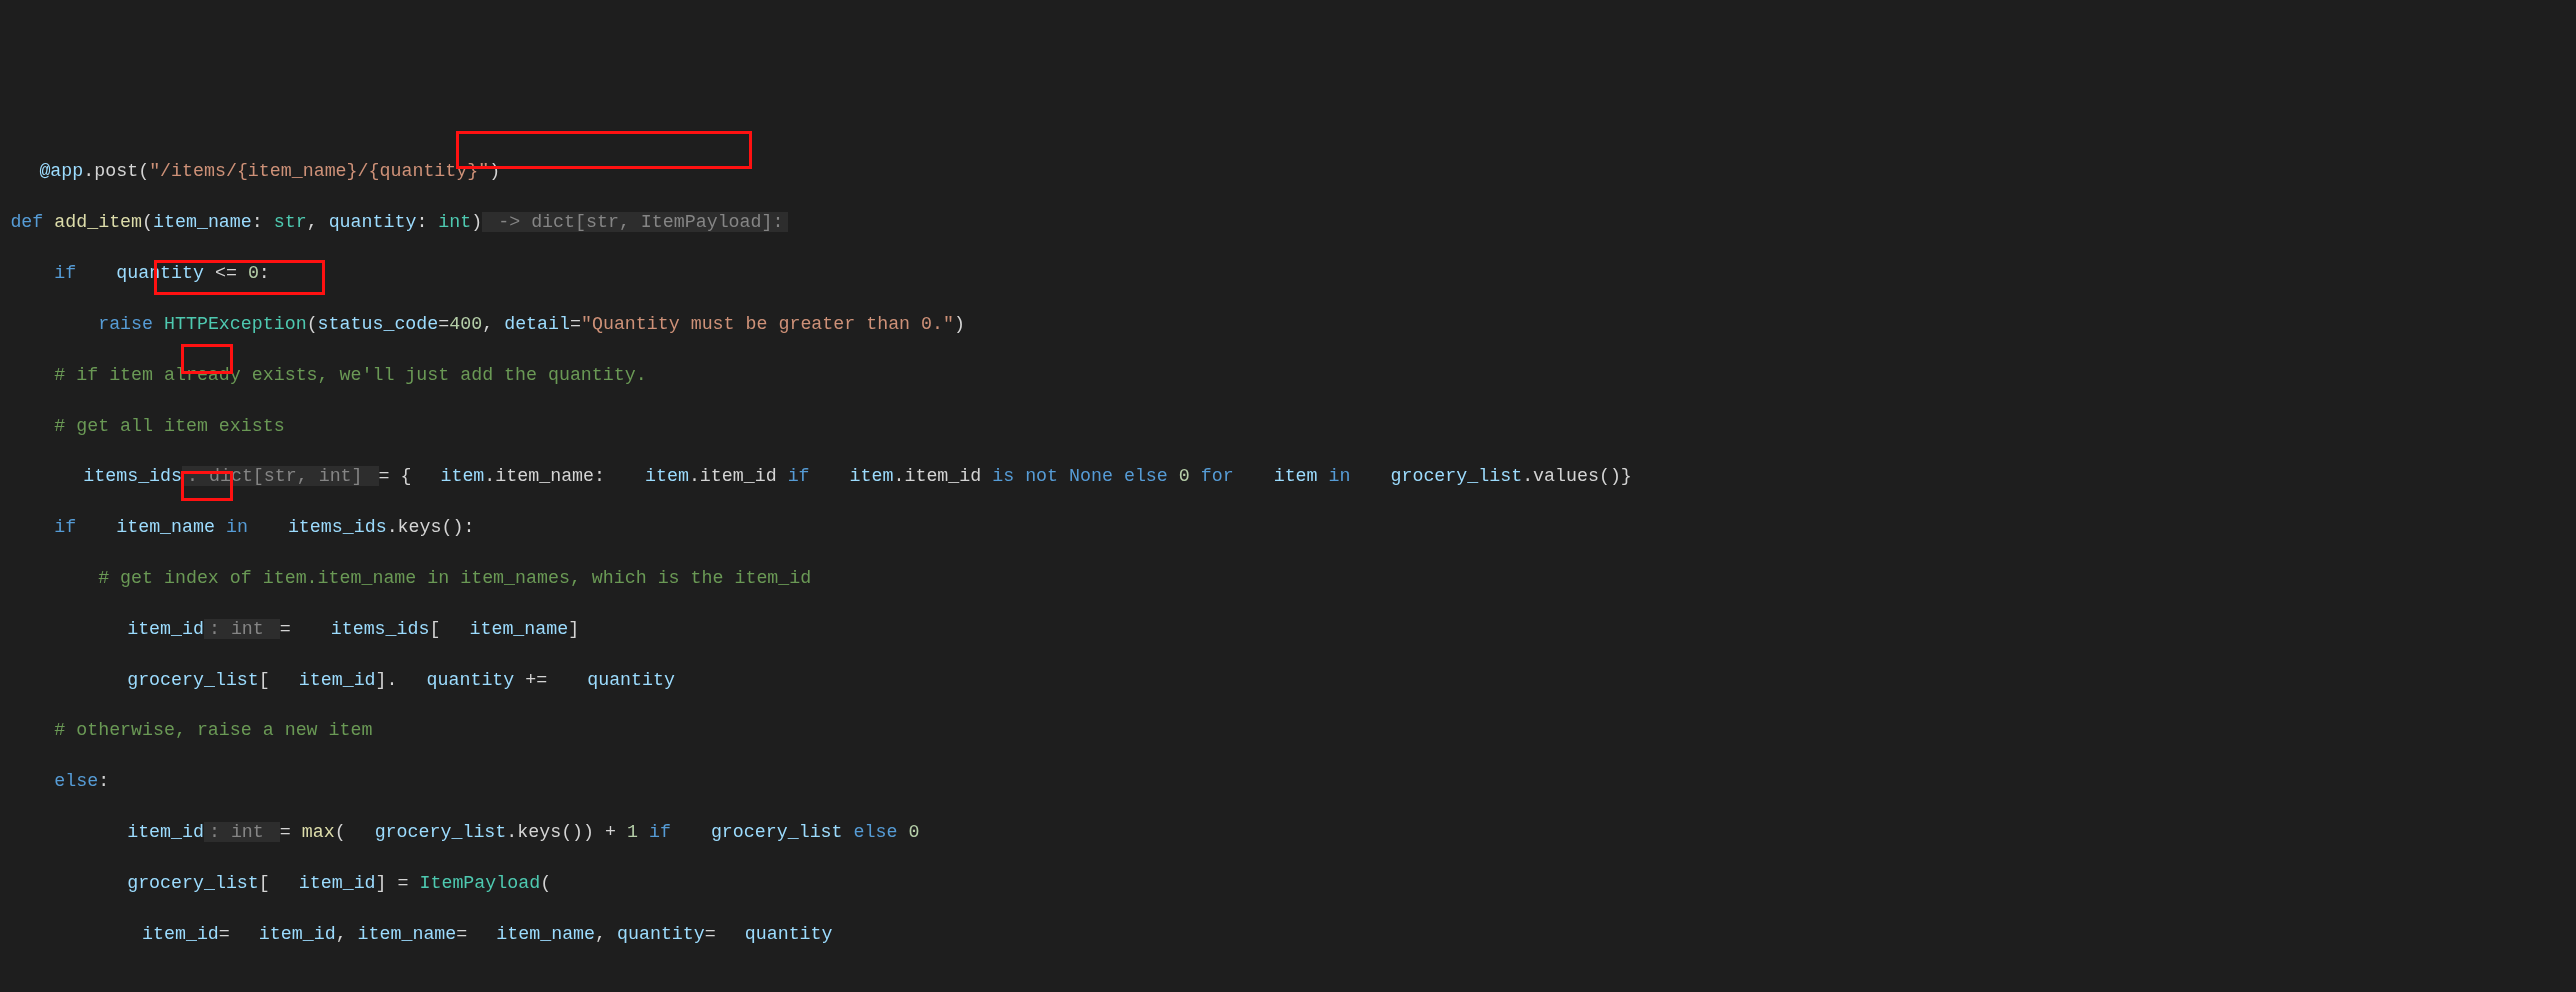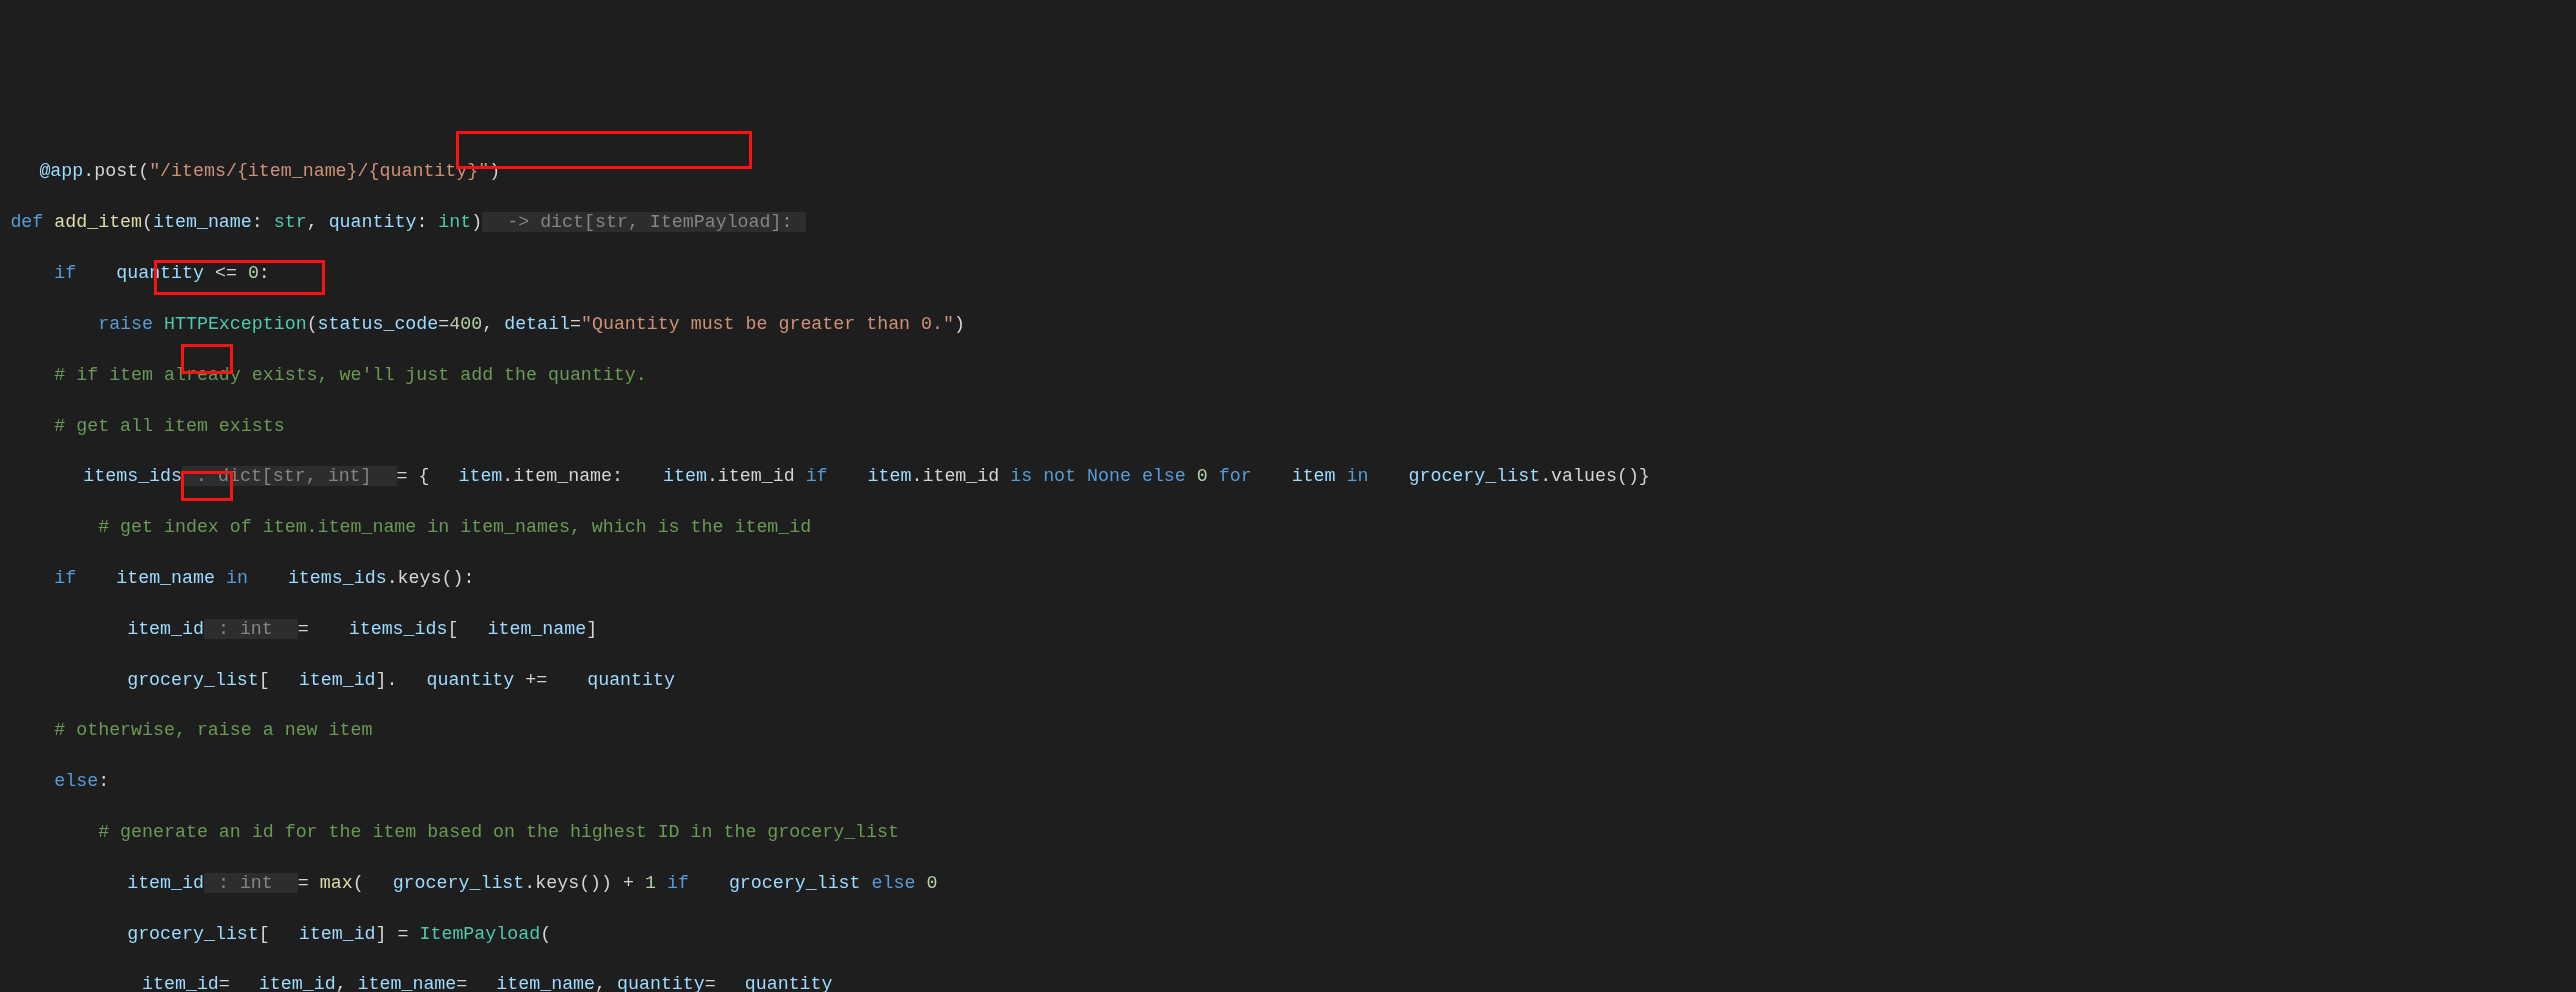--- a/index.html
+++ b/index.html
@@ -27,44 +27,43 @@
   .tok-punct { color: #d4d4d4; }
   .tok-hint { color: #858585; }
   .box-highlight {
     position: absolute;
     border: 3.5px solid #ff1111;
     pointer-events: none;
     z-index: 10;
   }
   .suggest-bg {
     background: #2d2d2d;
-    padding: 0 14px;
+    padding: 0 5px;
   }
 </style>
 </head>
 <body>
 
 
 
 <div style="position:relative;">
 
 <span class="line"><span class="tok-variable">@app</span><span class="tok-punct">.post</span><span class="tok-punct">(</span><span class="tok-string">"/items/{item_name}/{quantity}"</span><span class="tok-punct">)</span></span>
 <span class="line"><span class="tok-keyword">def</span><span class="tok-funcname"> add_item</span><span class="tok-punct">(</span><span class="tok-param">item_name</span><span class="tok-punct">: </span><span class="tok-type">str</span><span class="tok-punct">, </span><span class="tok-param">quantity</span><span class="tok-punct">: </span><span class="tok-type">int</span><span class="tok-punct">)</span><span class="tok-hint suggest-bg"> -&gt; dict[str, ItemPayload]:</span></span>
 <span class="line"><span>    </span><span class="tok-keyword">if</span><span> </span><span class="tok-variable">quantity</span><span class="tok-op"> &lt;= </span><span class="tok-number">0</span><span class="tok-punct">:</span></span>
 <span class="line"><span>        </span><span class="tok-keyword">raise</span><span> </span><span class="tok-type">HTTPException</span><span class="tok-punct">(</span><span class="tok-param">status_code</span><span class="tok-op">=</span><span class="tok-number">400</span><span class="tok-punct">, </span><span class="tok-param">detail</span><span class="tok-op">=</span><span class="tok-string">"Quantity must be greater than 0."</span><span class="tok-punct">)</span></span>
 <span class="line"><span>    </span><span class="tok-comment"># if item already exists, we'll just add the quantity.</span></span>
 <span class="line"><span>    </span><span class="tok-comment"># get all item exists</span></span>
 <span class="line"><span>    </span><span class="tok-variable">items_ids</span><span class="tok-hint suggest-bg">: dict[str, int] </span><span class="tok-punct">= {</span><span class="tok-variable">item</span><span class="tok-punct">.item_name: </span><span class="tok-variable">item</span><span class="tok-punct">.item_id </span><span class="tok-keyword">if</span><span> </span><span class="tok-variable">item</span><span class="tok-punct">.item_id </span><span class="tok-keyword">is not</span><span> </span><span class="tok-const">None</span><span> </span><span class="tok-keyword">else</span><span> </span><span class="tok-number">0</span><span> </span><span class="tok-keyword">for</span><span> </span><span class="tok-variable">item</span><span> </span><span class="tok-keyword">in</span><span> </span><span class="tok-variable">grocery_list</span><span class="tok-punct">.values()}</span></span>
+<span class="line"><span>    </span><span class="tok-keyword">if</span><span> </span><span class="tok-variable">item_name</span><span> </span><span class="tok-keyword">in</span><span> </span><span class="tok-variable">items_ids</span><span class="tok-punct">.keys():</span></span>
 <span class="line"><span>        </span><span class="tok-comment"># get index of item.item_name in item_names, which is the item_id</span></span>
-<span class="line"><span>    </span><span class="tok-keyword">if</span><span> </span><span class="tok-variable">item_name</span><span> </span><span class="tok-keyword">in</span><span> </span><span class="tok-variable">items_ids</span><span class="tok-punct">.keys():</span></span>
 <span class="line"><span>        </span><span class="tok-variable">item_id</span><span class="tok-hint suggest-bg">: int </span><span class="tok-punct">= </span><span class="tok-variable">items_ids</span><span class="tok-punct">[</span><span class="tok-variable">item_name</span><span class="tok-punct">]</span></span>
 <span class="line"><span>        </span><span class="tok-variable">grocery_list</span><span class="tok-punct">[</span><span class="tok-variable">item_id</span><span class="tok-punct">].</span><span class="tok-variable">quantity</span><span class="tok-op"> += </span><span class="tok-variable">quantity</span></span>
 <span class="line"><span>    </span><span class="tok-comment"># otherwise, raise a new item</span></span>
 <span class="line"><span>    </span><span class="tok-keyword">else</span><span class="tok-punct">:</span></span>
-<span class="line"><span>        </span><span class="tok-comment"># generate an id for the item based on the highest ID in the grocery_list</span></span>
 <span class="line"><span>        </span><span class="tok-variable">item_id</span><span class="tok-hint suggest-bg">: int </span><span class="tok-punct">= </span><span class="tok-funcname">max</span><span class="tok-punct">(</span><span class="tok-variable">grocery_list</span><span class="tok-punct">.keys()) + </span><span class="tok-number">1</span><span> </span><span class="tok-keyword">if</span><span> </span><span class="tok-variable">grocery_list</span><span> </span><span class="tok-keyword">else</span><span> </span><span class="tok-number">0</span></span>
 <span class="line"><span>        </span><span class="tok-variable">grocery_list</span><span class="tok-punct">[</span><span class="tok-variable">item_id</span><span class="tok-punct">] = </span><span class="tok-type">ItemPayload</span><span class="tok-punct">(</span></span>
 <span class="line"><span>            </span><span class="tok-param">item_id</span><span class="tok-op">=</span><span class="tok-variable">item_id</span><span class="tok-punct">, </span><span class="tok-param">item_name</span><span class="tok-op">=</span><span class="tok-variable">item_name</span><span class="tok-punct">, </span><span class="tok-param">quantity</span><span class="tok-op">=</span><span class="tok-variable">quantity</span></span>
 
 
 
 
 <div class="box-highlight" style="top:22.6px;left:446px;width:296px;height:38px;"></div>
 <div class="box-highlight" style="top:151px;left:144px;width:171px;height:35px;"></div>
 <div class="box-highlight" style="top:235px;left:171px;width:52px;height:30px;"></div>

